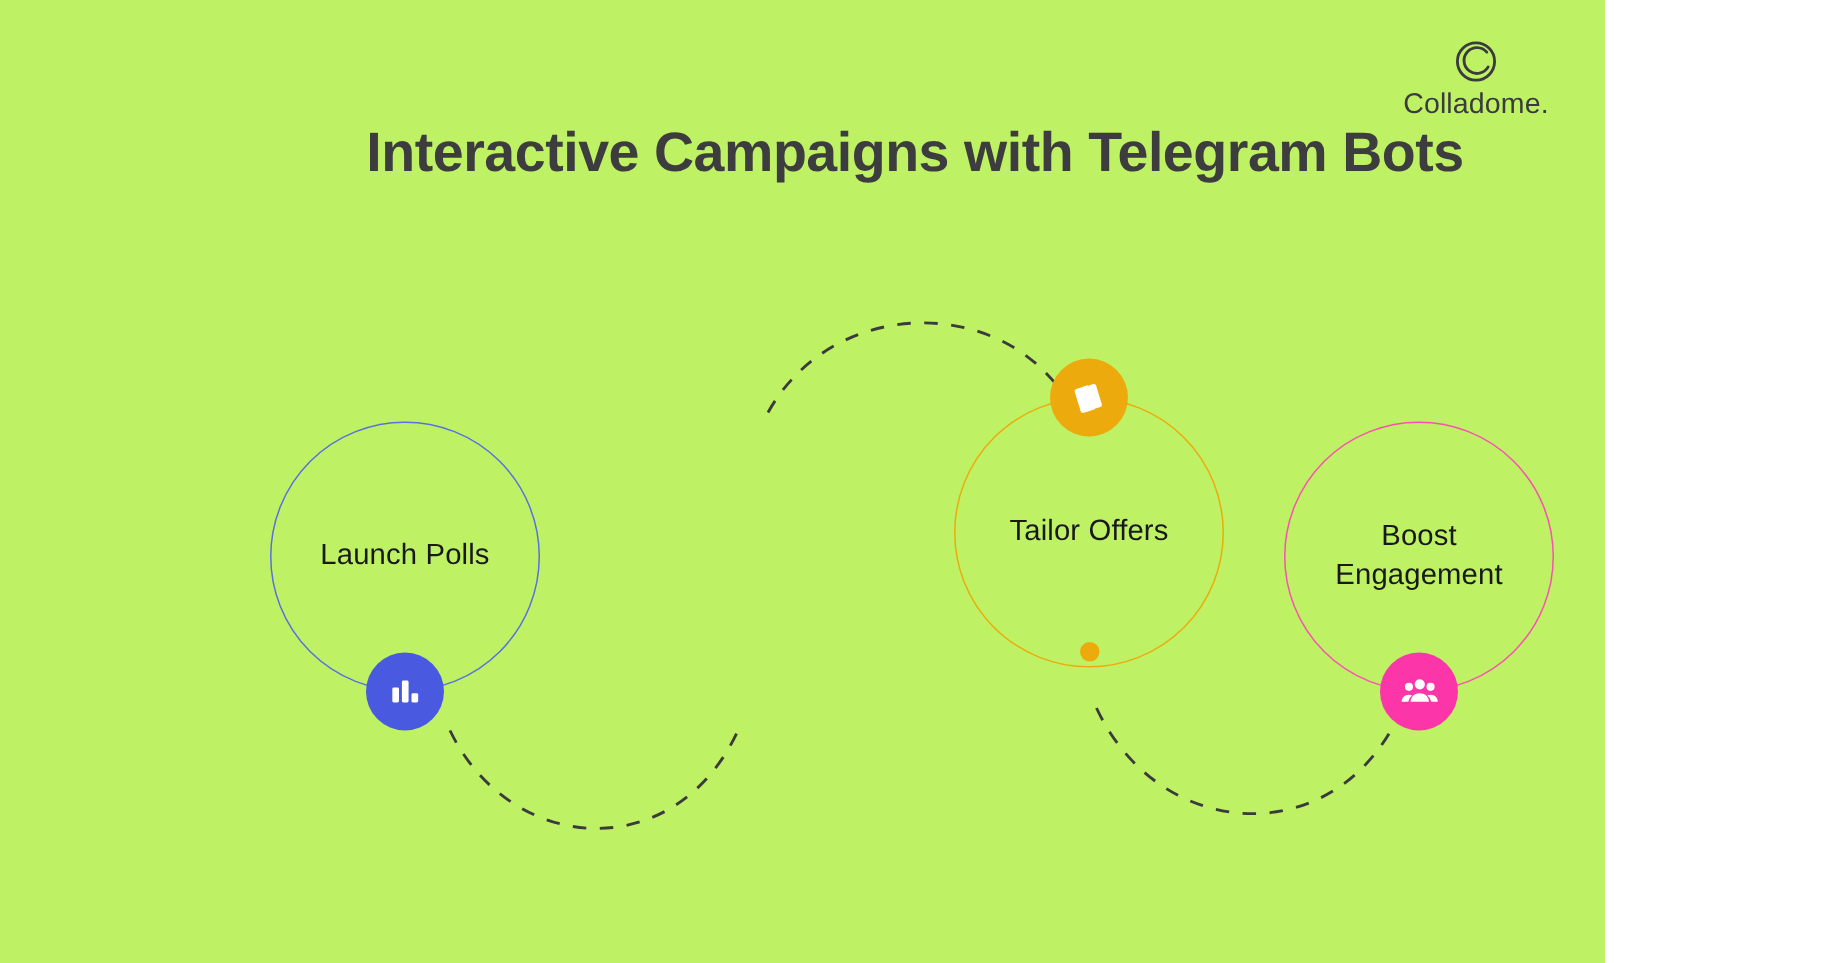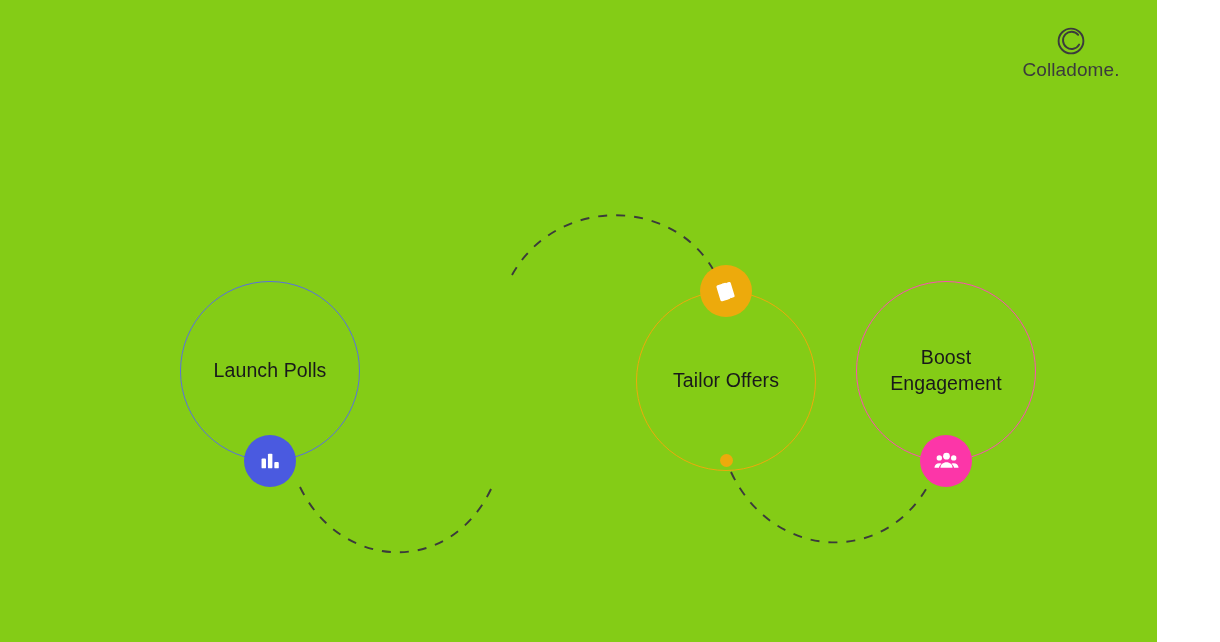--- a/index.html
+++ b/index.html
@@ -7,23 +7,23 @@
     margin: 0;
     padding: 0;
     background: #ffffff;
   }
   body {
     font-family: "Liberation Sans", "DejaVu Sans", sans-serif;
     -webkit-font-smoothing: antialiased;
   }
   #canvas {
     position: relative;
-    width: 1157px;
+    width: 1070px;
     height: 642px;
-    background: #84cc16;
+    background: #bef264;
     overflow: hidden;
   }
 
   
   .brand {
     position: absolute;
     top: 24px;
     right: 26px;
     width: 120px;
     display: flex;
@@ -134,20 +134,21 @@
 <div id="canvas">
 
   <div class="brand">
     <svg class="brand-mark" viewBox="0 0 34 34">
       <circle cx="17" cy="17" r="12.4" fill="none" stroke="#3b3b3d" stroke-width="1.9"></circle>
       <path d="M24.2 10.8 A 8.6 8.6 0 1 0 25.1 20.6" fill="none" stroke="#3b3b3d" stroke-width="1.9" stroke-linecap="round"></path>
     </svg>
     <div class="brand-name">Colladome.</div>
   </div>
 
+  <div class="page-title">Interactive Campaigns with Telegram Bots</div>
 
   <div class="diagram">
 
     <svg class="connectors" viewBox="0 0 1220 642">
       <path d="M 300 487 C 340 570, 450 578, 492 487" fill="none" stroke="#3b3b3b" stroke-width="1.9" stroke-dasharray="9 9" stroke-linecap="butt"></path>
       <path d="M 512 275 C 556 196, 672 196, 714 271" fill="none" stroke="#3b3b3b" stroke-width="1.9" stroke-dasharray="9 9" stroke-linecap="butt"></path>
       <path d="M 731 472 C 772 560, 885 568, 930 482" fill="none" stroke="#3b3b3b" stroke-width="1.9" stroke-dasharray="9 9" stroke-linecap="butt"></path>
     </svg>
 
     <div class="node" style="left:180px; top:281px;">
@@ -156,21 +157,21 @@
       <div class="badge at-bottom" style="background:#4a5ae0;">
         <svg width="26" height="26" viewBox="0 0 24 24">
           <rect x="4.2" y="9.6" width="4.1" height="9.2" rx="0.9" fill="#ffffff"></rect>
           <rect x="10.1" y="5.2" width="4.1" height="13.6" rx="0.9" fill="#ffffff"></rect>
           <rect x="16.0" y="13.0" width="4.1" height="5.8" rx="0.9" fill="#ffffff"></rect>
         </svg>
       </div>
     </div>
 
 
-    <div class="node" style="left:636px; top:291px;">
+    <div class="node" style="left:636px; top:265px;">
       <div class="node-ring" style="border-color:#edaa0c;"></div>
       <div class="node-label">Tailor Offers</div>
       <div class="badge at-top" style="background:#edaa0c;">
         <svg width="27" height="27" viewBox="0 0 24 24">
           <g transform="rotate(-17 12 12)">
             <rect x="13.2" y="4.6" width="4.6" height="14.2" rx="1.3" fill="#ffffff"></rect>
             <rect x="9.2" y="4.2" width="4.6" height="15.0" rx="1.3" fill="#ffffff"></rect>
             <rect x="4.6" y="4.4" width="6.6" height="14.8" rx="1.4" fill="#ffffff"></rect>
           </g>
         </svg>

